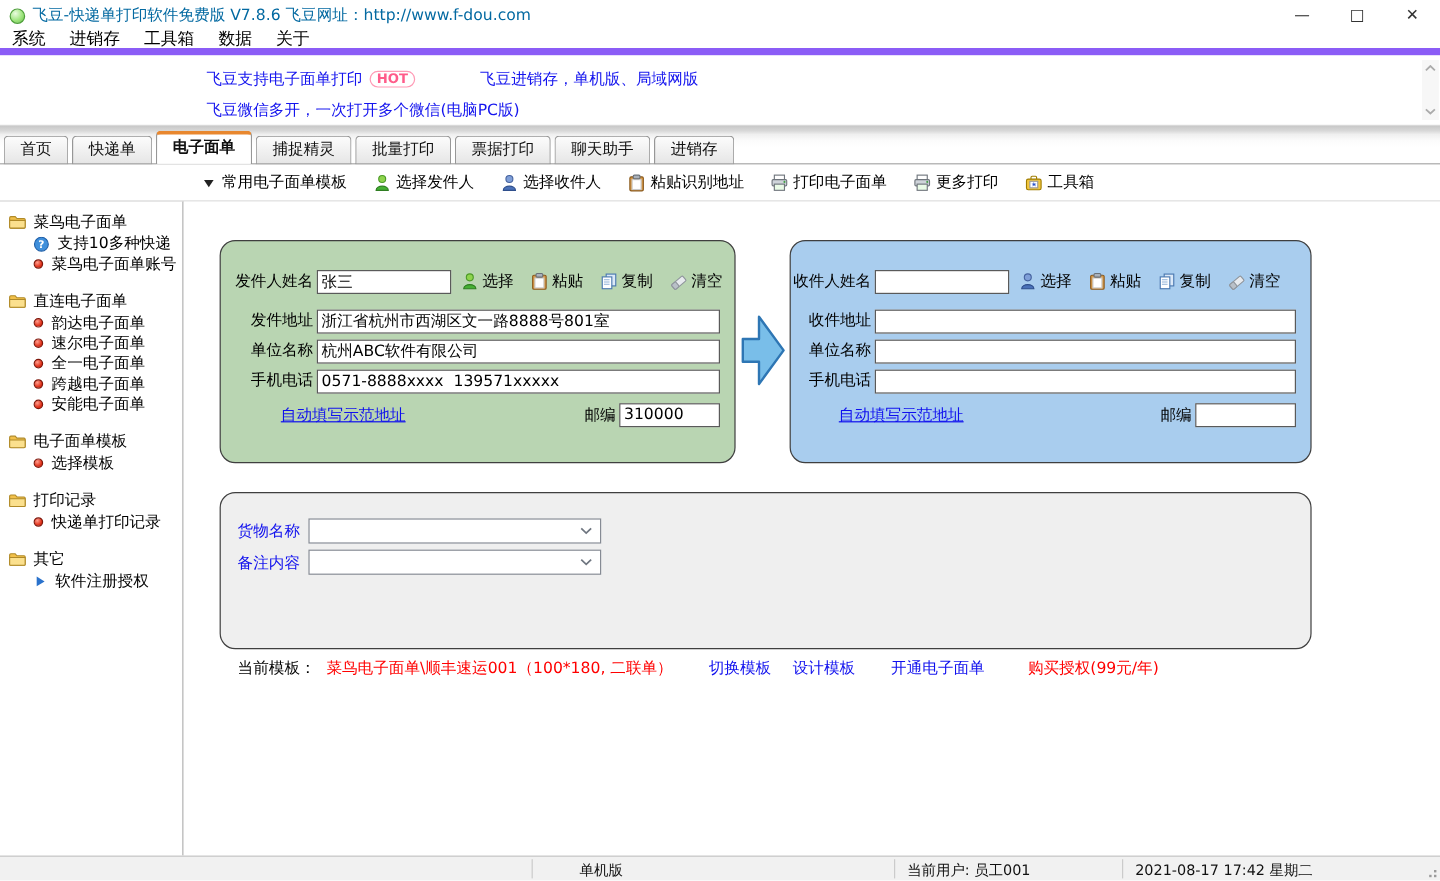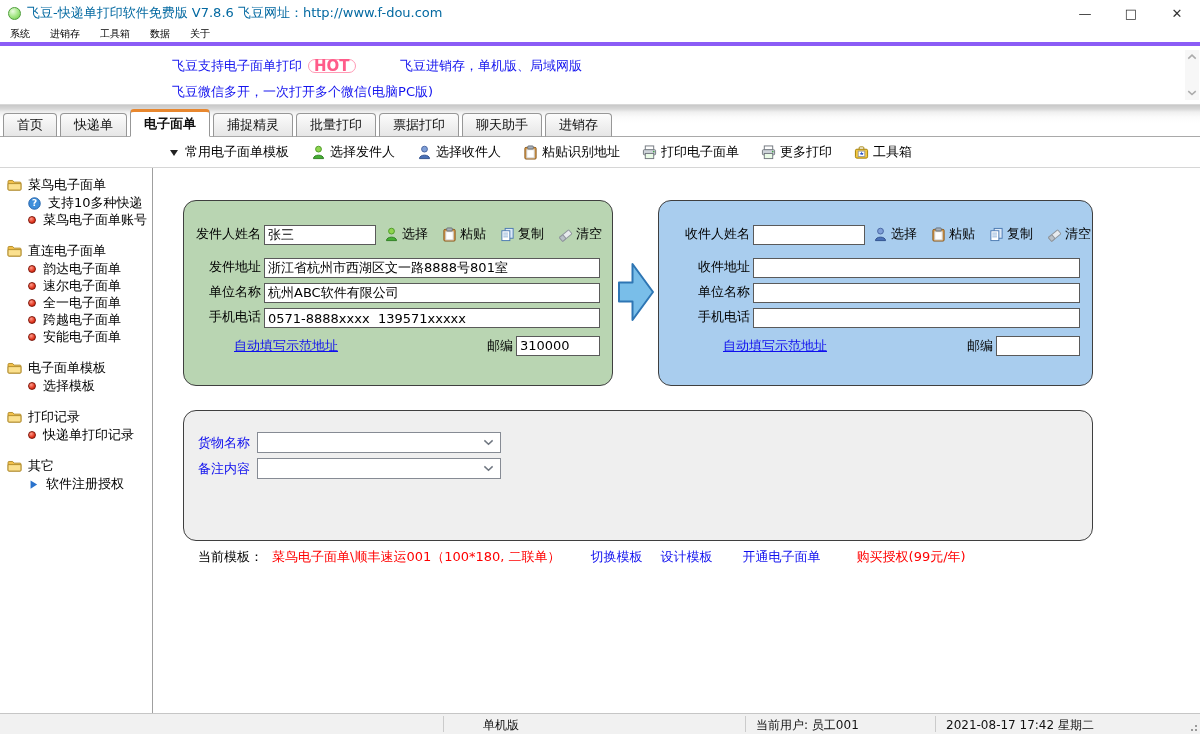--- a/index.html
+++ b/index.html
@@ -11,28 +11,28 @@
   .titlebar { height:26px; display:flex; align-items:center; padding-left:8px; font-size:13px; }
   .app-icon { width:13px; height:13px; border-radius:50%; flex:none;
     background:radial-gradient(circle at 35% 30%, #eafbe0, #9fe57f 55%, #6cc24a);
     border:1px solid #4d9e3a; margin-right:6px; }
   .win-title { color:#0369a1; white-space:nowrap; }
   .win-controls { margin-left:auto; display:flex; }
   .win-btn { width:46px; height:26px; display:flex; align-items:center; justify-content:center;
     font-size:13px; color:#333; }
 
   
-  .menubar { height:20px; display:flex; align-items:center; font-size:10px; border-bottom:4px solid #8b5cf6; }
+  .menubar { height:20px; display:flex; align-items:center; font-size:14px; border-bottom:6px solid #8b5cf6; }
   .menu-item { padding:0 10px; }
 
   
   .banner { height:59px; position:relative; border-bottom:1px solid #d8d8d8; padding:11px 0 0 172px; }
   .banner-grid { display:grid; grid-template-columns:228px auto; row-gap:8px; font-size:13px; }
   .blink { color:#1414ee; display:flex; align-items:center; gap:6px; white-space:nowrap; }
-  .hot-badge { font-size:15px; color:#ff5c8a; border:1px solid #ff9ab5; border-radius:8px;
+  .hot-badge { font-size:11px; color:#ff5c8a; border:1px solid #ff9ab5; border-radius:8px;
     padding:0 5px; line-height:12px; font-weight:bold; }
   .mini-scroll { position:absolute; right:1px; top:4px; width:14px; height:50px; background:#f7f7f7;
     display:flex; flex-direction:column; align-items:center; justify-content:space-between; padding:4px 0; }
 
   
   .tabstrip { height:32px; position:relative; border-bottom:1px solid #a9a9a9;
     background:linear-gradient(180deg,#c8c8c8 0px,#d8d8d8 4px,#efefef 7px,#fbfbfb 12px,#ffffff 18px); }
   .tabs { position:absolute; left:3px; bottom:-1px; display:flex; align-items:flex-end; }
   .tab { height:24px; line-height:22px; padding:0 13px; font-size:13px; color:#111; white-space:nowrap;
     background:linear-gradient(#fcfcfc,#e6e6e6); border:1px solid #979797; border-bottom:1px solid #a9a9a9;
@@ -55,21 +55,21 @@
   .tree-hd { display:flex; align-items:center; gap:6px; height:17px; margin-bottom:2px; white-space:nowrap; }
   .tree-item { display:flex; align-items:center; gap:7px; height:16px; padding-left:21px; margin-top:1px; white-space:nowrap; }
   .dot { width:8px; height:8px; flex:none; border-radius:50%;
     background:radial-gradient(circle at 35% 30%, #ff9c8c, #e2361f 60%, #b31505); border:1px solid #7e170b; }
 
   .main { flex:1; position:relative; background:#fff; }
 
   
   .panel { position:absolute; border:1px solid #3f3f3f; border-radius:13px; }
   .p-sender { left:30px; top:32px; width:430px; height:186px; background:#b9d5b2; padding:24px 12px 0 10px; }
-  .p-recipient { left:505px; top:32px; width:435px; height:186px; background:#a9cdee; padding:24px 12px 0 24px; }
+  .p-recipient { left:505px; top:32px; width:435px; height:186px; background:#a9cdee; padding:24px 12px 0 0; }
   .p-goods { left:30px; top:242px; width:910px; height:131px; background:#efefef; padding:21px 0 0 14px; }
   .arrow-wrap { position:absolute; left:463px; top:87px; }
 
   .frow { display:flex; align-items:flex-start; height:21px; margin-bottom:4px; font-size:13px; }
   .frow.first { margin-bottom:12px; }
   .flabel { width:67px; text-align:right; margin-right:3px; white-space:nowrap; flex:none; }
   .txt { height:20px; border:1px solid #5a5a5a; background:#fff; font:13px "DejaVu Sans","Liberation Sans",sans-serif;
     padding:0 3px; outline:none; }
   .txt.name { width:112px; flex:none; }
   .txt.wide { flex:1; min-width:0; }

